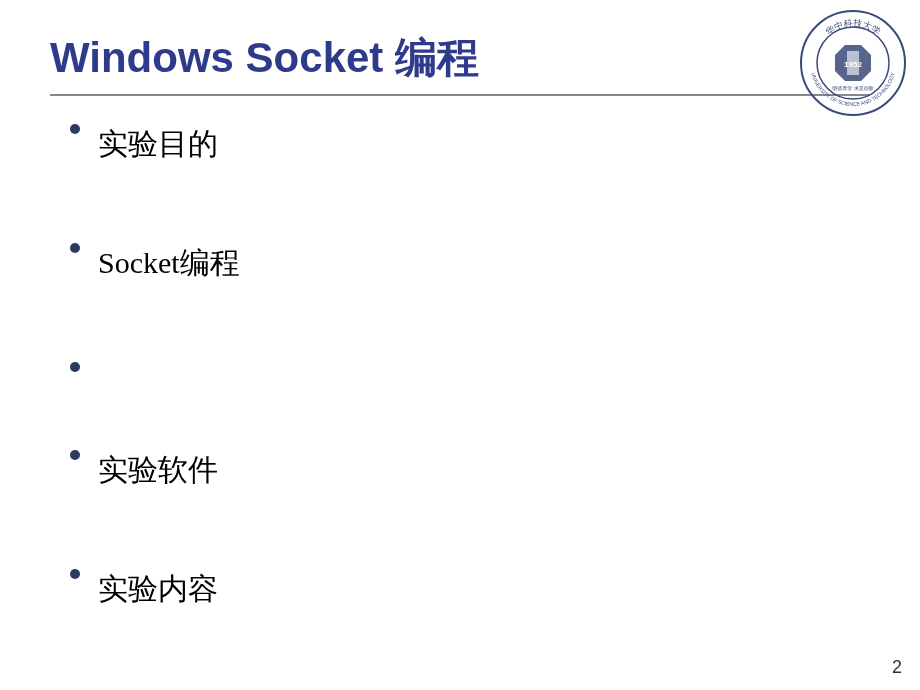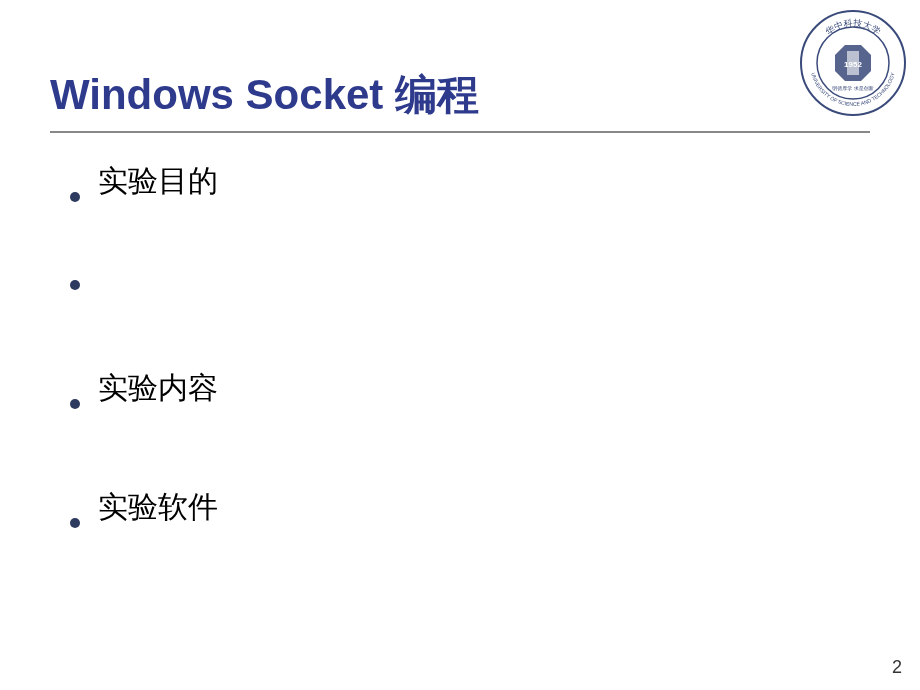--- a/index.html
+++ b/index.html
@@ -20,35 +20,34 @@
       height: 100%;
       padding: 30px 50px 20px 50px;
       position: relative;
     }
     .title {
       font-size: 42px;
       font-weight: bold;
       color: #2e3a8c;
       font-family: Arial, "Microsoft YaHei", sans-serif;
       margin-bottom: 8px;
-      margin-top: 37px;
     }
     .title-underline {
       border: none;
       border-top: 2px solid #888;
       margin-bottom: 28px;
       width: 100%;
     }
     .bullet-list {
       list-style: none;
       padding-left: 20px;
     }
     .bullet-item {
       display: flex;
-      align-items: flex-end;
+      align-items: flex-start;
       margin-bottom: 78px;
       font-size: 30px;
       color: #000;
       font-family: "SimSun", "Microsoft YaHei", serif;
     }
     .bullet-dot {
       width: 10px;
       height: 10px;
       background: #2d3a5f;
       border-radius: 50%;
@@ -104,25 +103,29 @@
   <h1 class="title">Windows Socket 编程</h1>
   <hr class="title-underline">
 
   <ul class="bullet-list">
     <li class="bullet-item">
       <span class="bullet-dot"></span>
       <span>实验目的</span>
     </li>
     <li class="bullet-item">
       <span class="bullet-dot"></span>
+      <span>Socket编程</span>
+    </li>
+    <li class="bullet-item">
+      <span class="bullet-dot"></span>
+    </li>
+    <li class="bullet-item">
+      <span class="bullet-dot"></span>
+      <span>实验软件</span>
     </li>
     <li class="bullet-item">
       <span class="bullet-dot"></span>
       <span>实验内容</span>
-    </li>
-    <li class="bullet-item">
-      <span class="bullet-dot"></span>
-      <span>实验软件</span>
     </li>
   </ul>
 
   <div class="page-number">2</div>
 </div>
 
 </body></html>

